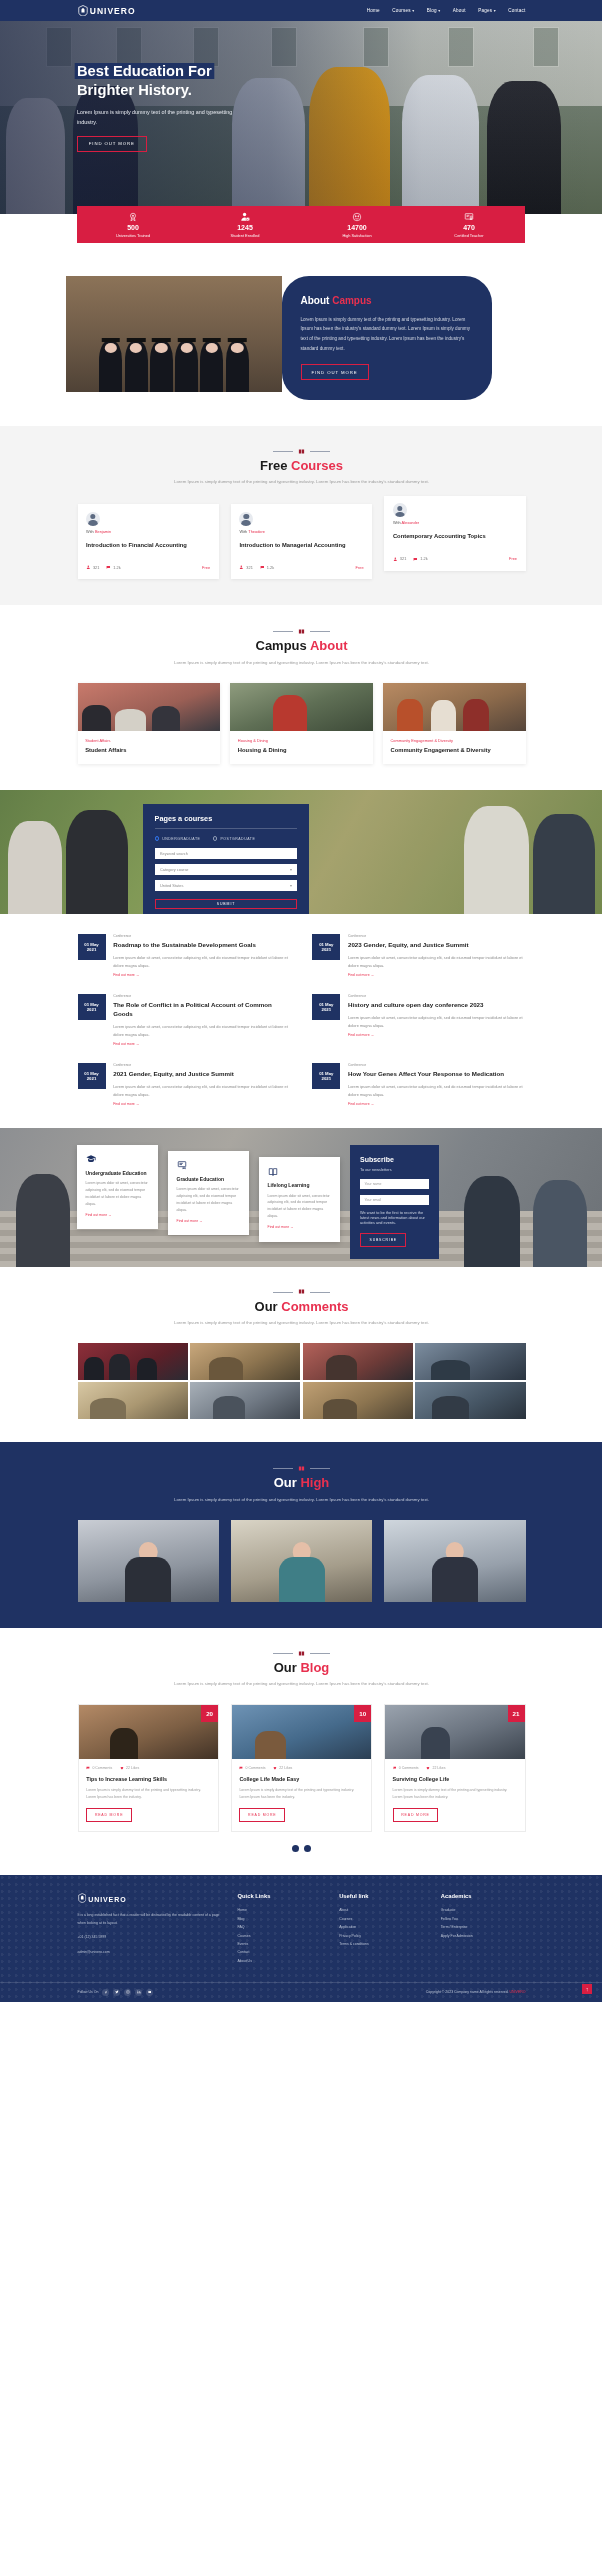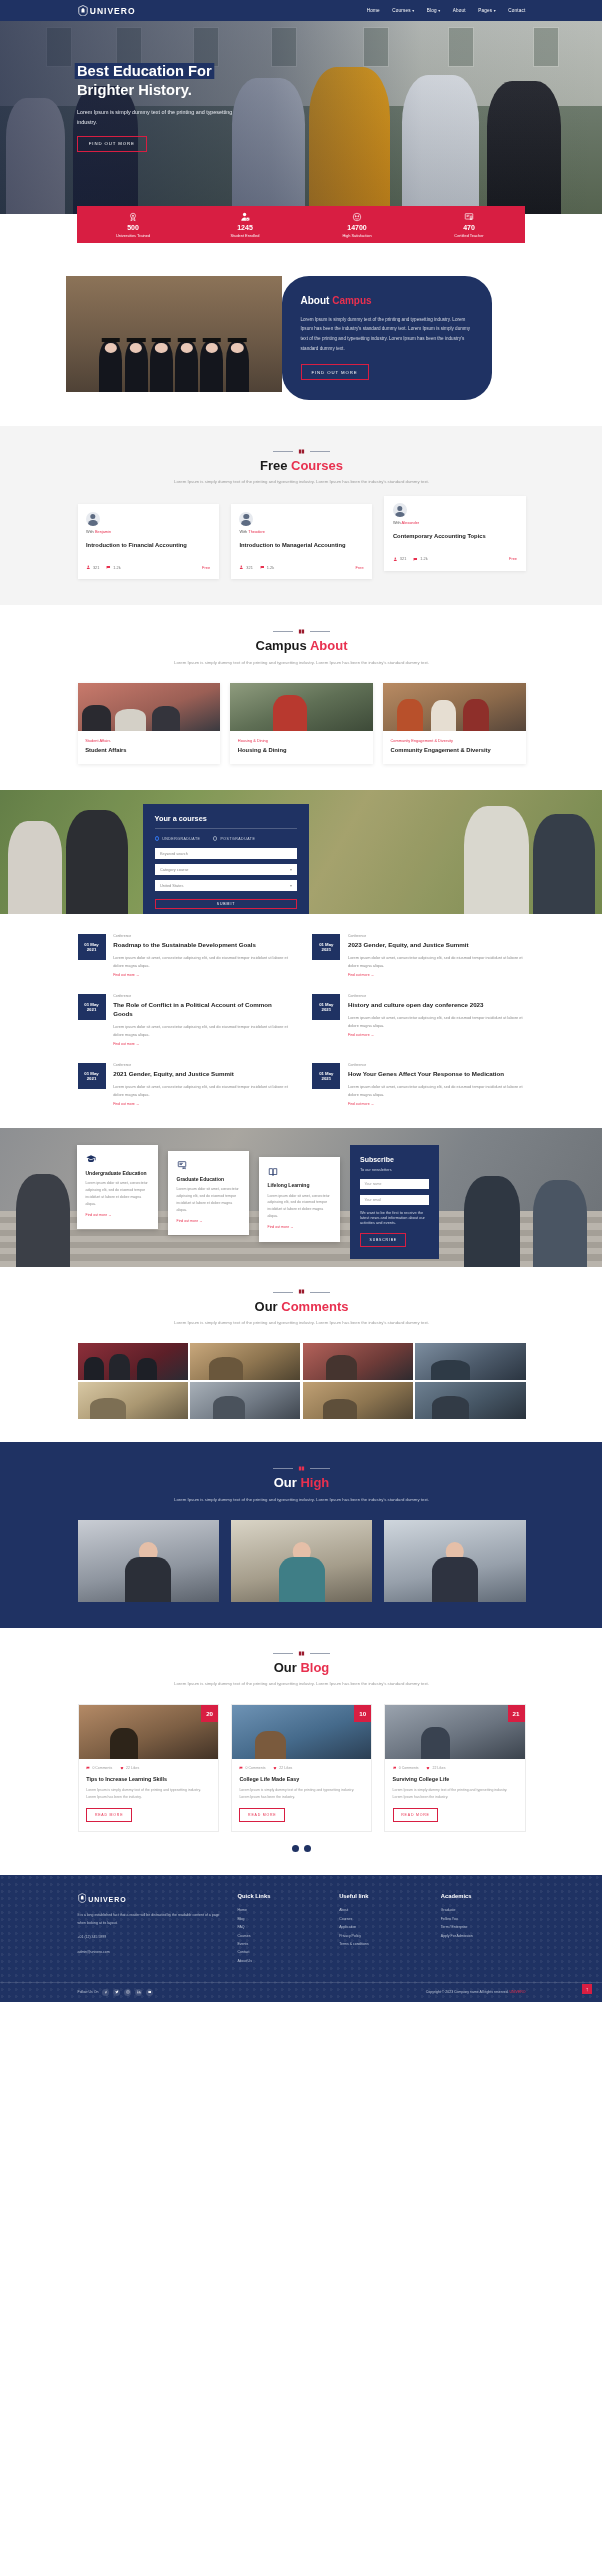--- a/index.html
+++ b/index.html
@@ -524,21 +524,21 @@
 
   <div class="finder">
     <div class="finder-photo">
       <div class="f-person" style="left:7.7px;width:54px;height:93px;background:#e9e4dc"></div>
       <div class="f-person" style="left:66px;width:62px;height:104px;background:#2f3037"></div>
       <div class="f-person" style="left:464px;width:65px;height:108px;background:#f0ece4"></div>
       <div class="f-person" style="left:533px;width:62px;height:100px;background:#3a4250"></div>
     </div>
     <div class="finder-dim"></div>
     <div class="finder-box">
-      <div class="finder-title">Your a courses</div>
+      <div class="finder-title">Pages a courses</div>
       <div class="radios">
         <label class="radio">
             <span class="rdot on"></span>
             <span>UNDERGRADUATE</span>
           </label>
         <label class="radio">
             <span class="rdot"></span>
             <span>POSTGRADUATE</span>
           </label>
       </div>

